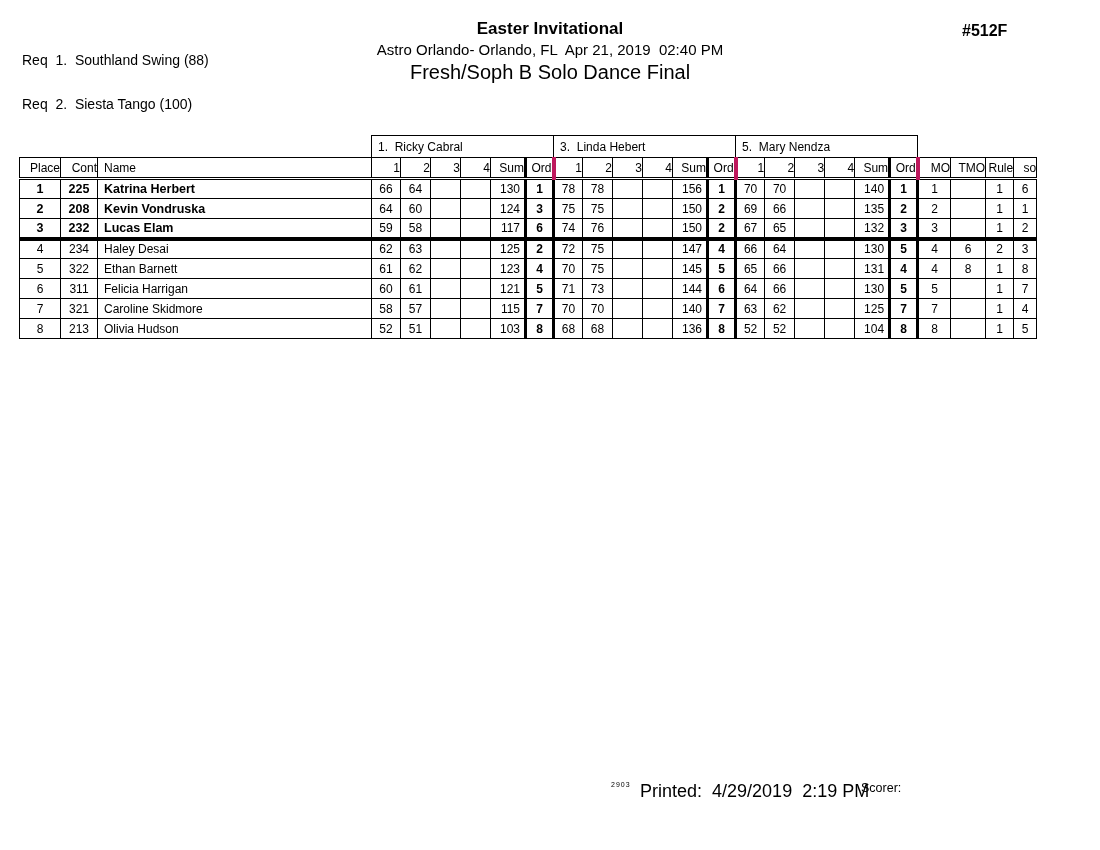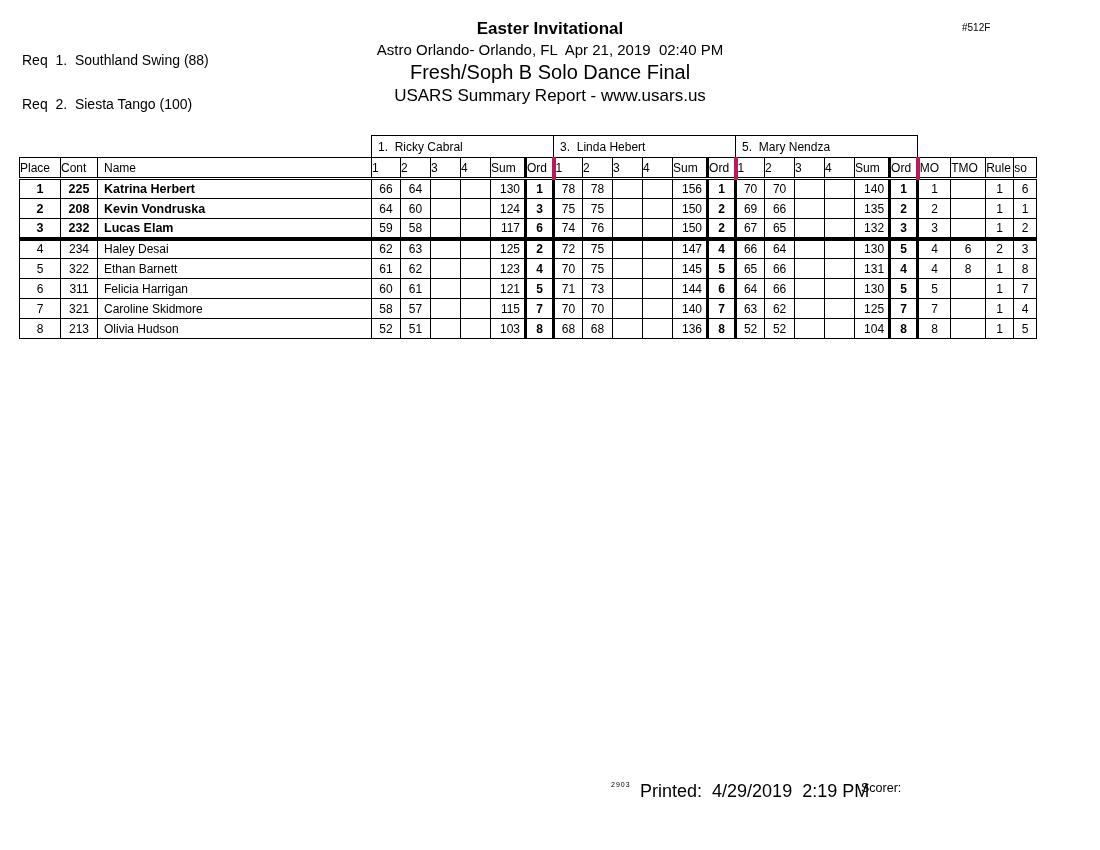--- a/index.html
+++ b/index.html
@@ -34,22 +34,22 @@
   }
   .title        { font-size: 17px; line-height: 18px; font-weight: bold; margin: 0; }
   .venue-line   { font-size: 15px; line-height: 16px; margin-top: 4px; white-space: pre; }
   .event-title  { font-size: 20px; line-height: 22px; font-weight: normal; margin-top: 3px; }
   .report-title { font-size: 17px; line-height: 18px; margin-top: 4px; }
 
   .event-number {
     position: absolute;
     left: 962px;
     top: 22px;
-    font-size: 10px;
-    font-weight: normal;
+    font-size: 16px;
+    font-weight: bold;
   }
 
   
   .results {
     position: absolute;
     left: 19px;
     top: 135px;
     width: 1017px;
     border-collapse: collapse;
     table-layout: fixed;
@@ -67,21 +67,21 @@
     border: 1px solid #000;
     text-align: left;
     padding-left: 6px;
     white-space: pre;
     margin-left: 48px;
   }
   .results tr.cols td {
     height: 21px;
     border: 1px solid #000;
     border-bottom: 3px double #000;
-    text-align: left;
+    text-align: right;
   }
   .results tr.cols td.name-h { text-align: left; padding-left: 6px; }
   .results tr.cols td.ord-h  { border-left: 3px solid #000; border-right: 4px solid #be185d; }
 
   .results tbody td { border: 1px solid #000; text-align: center; }
   .results tbody td.name { text-align: left; padding-left: 6px; }
   .results tbody td.sum  { text-align: right; padding-right: 4px; }
   .results tbody td.ord  { border-left: 3px solid #000; border-right: 3px solid #000; font-weight: bold; }
   .results tbody tr.cut td { border-top: 4px solid #000; }
   .results tbody tr.bold td.place,
@@ -117,21 +117,20 @@
 
   <div class="req-block">
     <div>Req  1.  Southland Swing (88)</div>
     <div>Req  2.  Siesta Tango (100)</div>
   </div>
 
   <div class="header-center">
     <div class="title">Easter Invitational</div>
     <div class="venue-line">Astro Orlando- Orlando, FL  Apr 21, 2019  02:40 PM</div>
     <div class="event-title">Fresh/Soph B Solo Dance Final</div>
-    <div class="report-title">USARS Summary Report - www.usars.us</div>
   </div>
 
   <div class="event-number">#512F</div>
 
   <table class="results">
     <colgroup>
       <col style="width:41px">
         <col style="width:37px">
         <col style="width:274px">
       <col style="width:29px">

